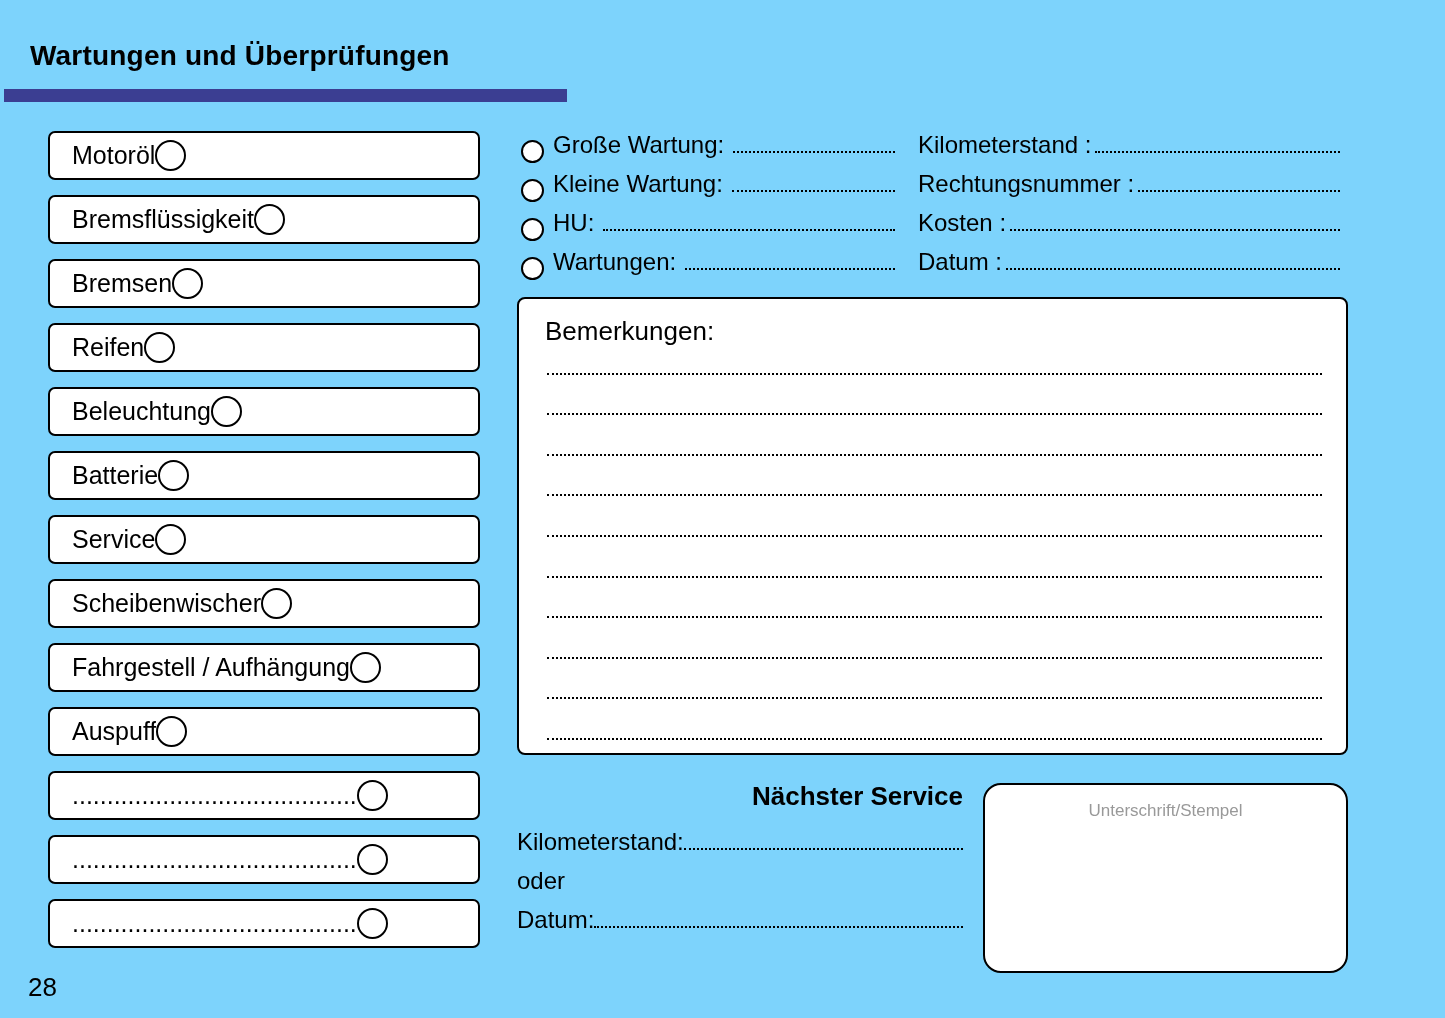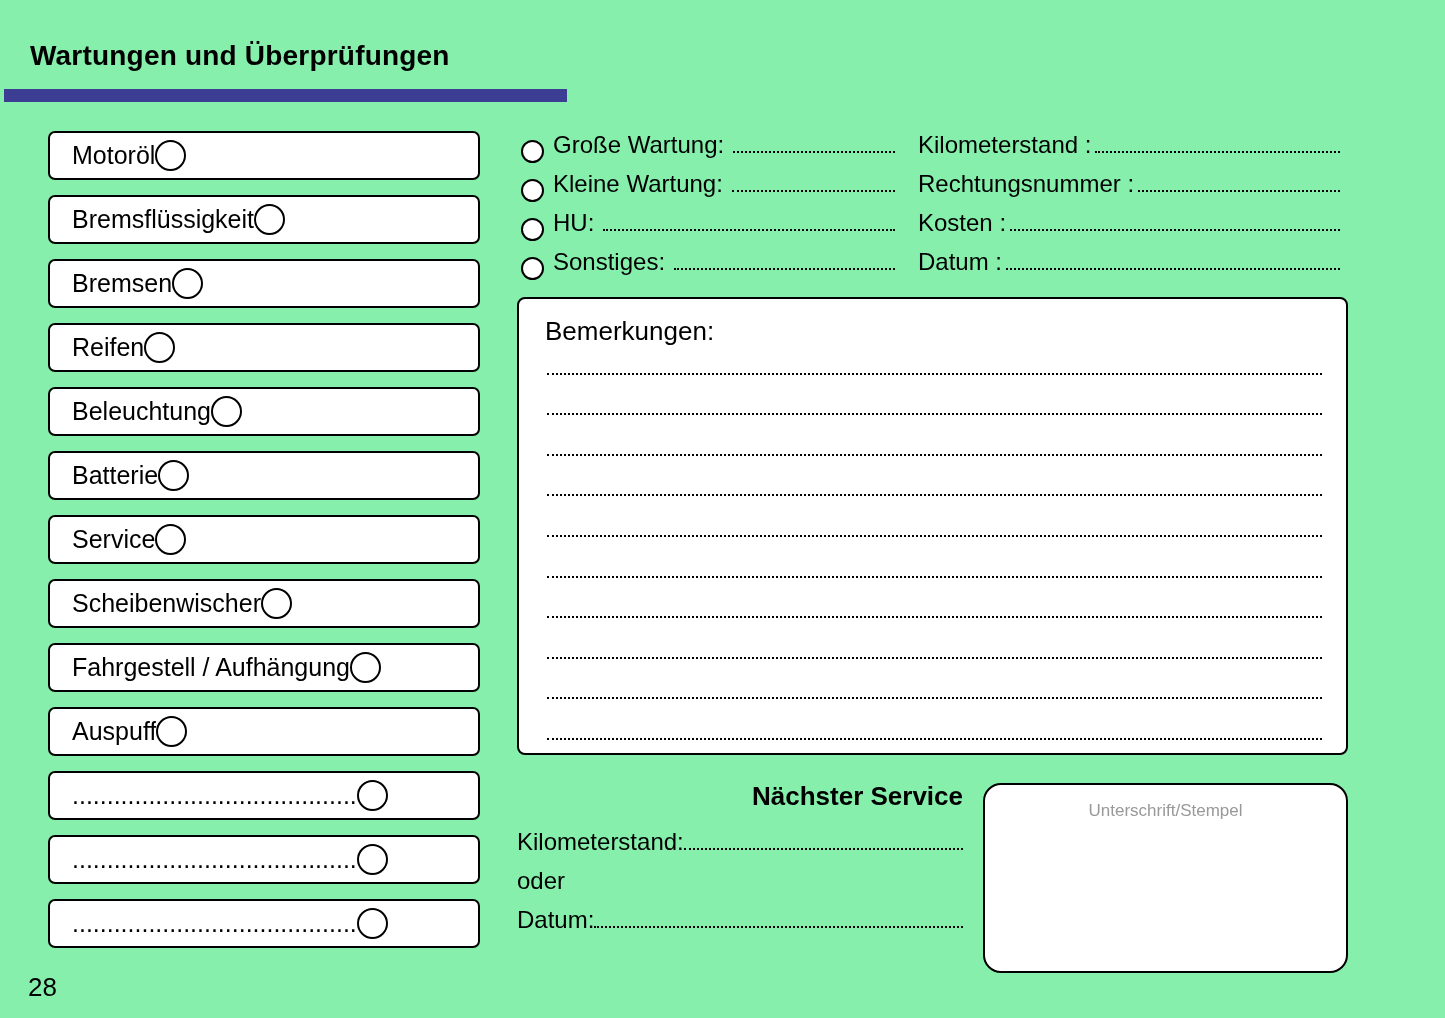--- a/index.html
+++ b/index.html
@@ -1,20 +1,20 @@
 <!DOCTYPE html>
 <html><head>
 <meta charset="utf-8">
 <style>
   html, body { margin: 0; padding: 0; background: #ffffff; }
   .page {
     position: relative;
     width: 1445px;
     height: 1018px;
-    background: #86efac;
+    background: #7dd3fc;
     font-family: "Liberation Sans", sans-serif;
     color: #000;
     overflow: hidden;
   }
   .page-title {
     position: absolute;
     left: 30px;
     top: 40px;
     margin: 0;
     font-size: 28px;
@@ -256,21 +256,21 @@
       <span class="opt-label">Kleine Wartung:</span>
       <span class="dotfill"></span>
     </div>
     <div class="opt-row">
       <span class="circle small"></span>
       <span class="opt-label">HU:</span>
       <span class="dotfill"></span>
     </div>
     <div class="opt-row">
       <span class="circle small"></span>
-      <span class="opt-label">Sonstiges:</span>
+      <span class="opt-label">Wartungen:</span>
       <span class="dotfill"></span>
     </div>
   </div>
 
   <div class="invoice-fields">
     <div class="inv-row">
       <span class="inv-label">Kilometerstand :</span>
       <span class="dotfill"></span>
     </div>
     <div class="inv-row">

